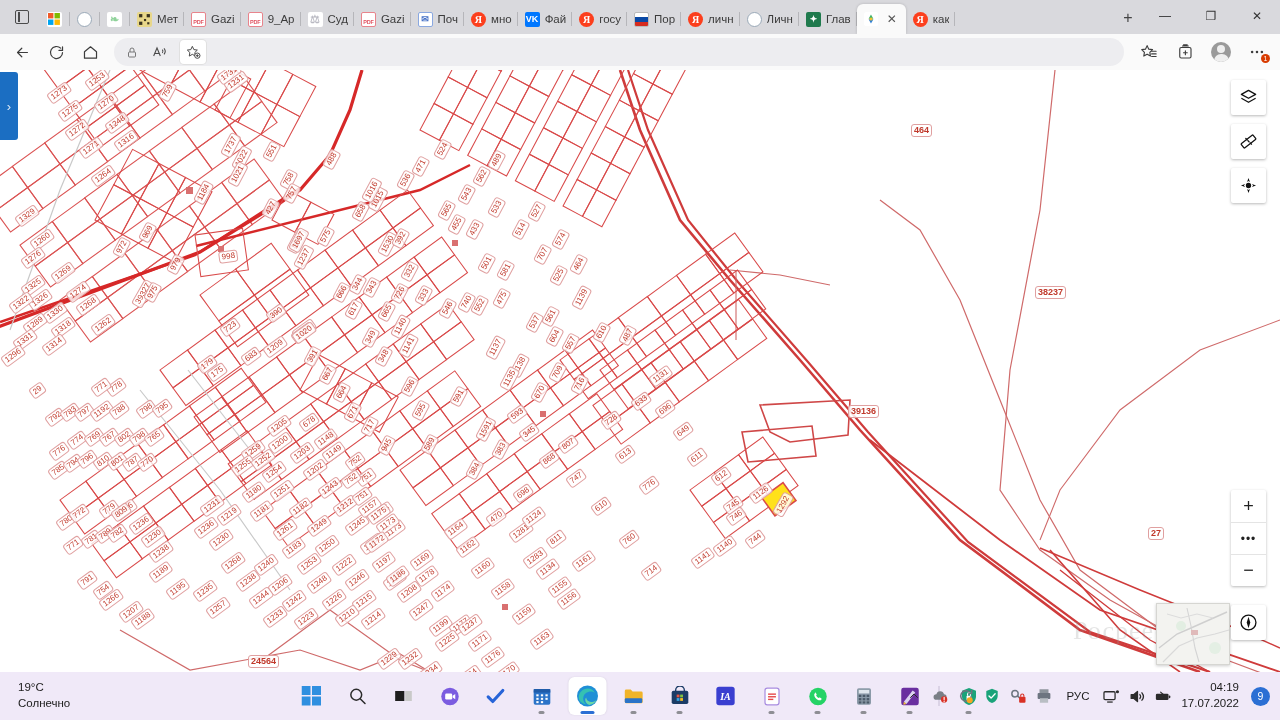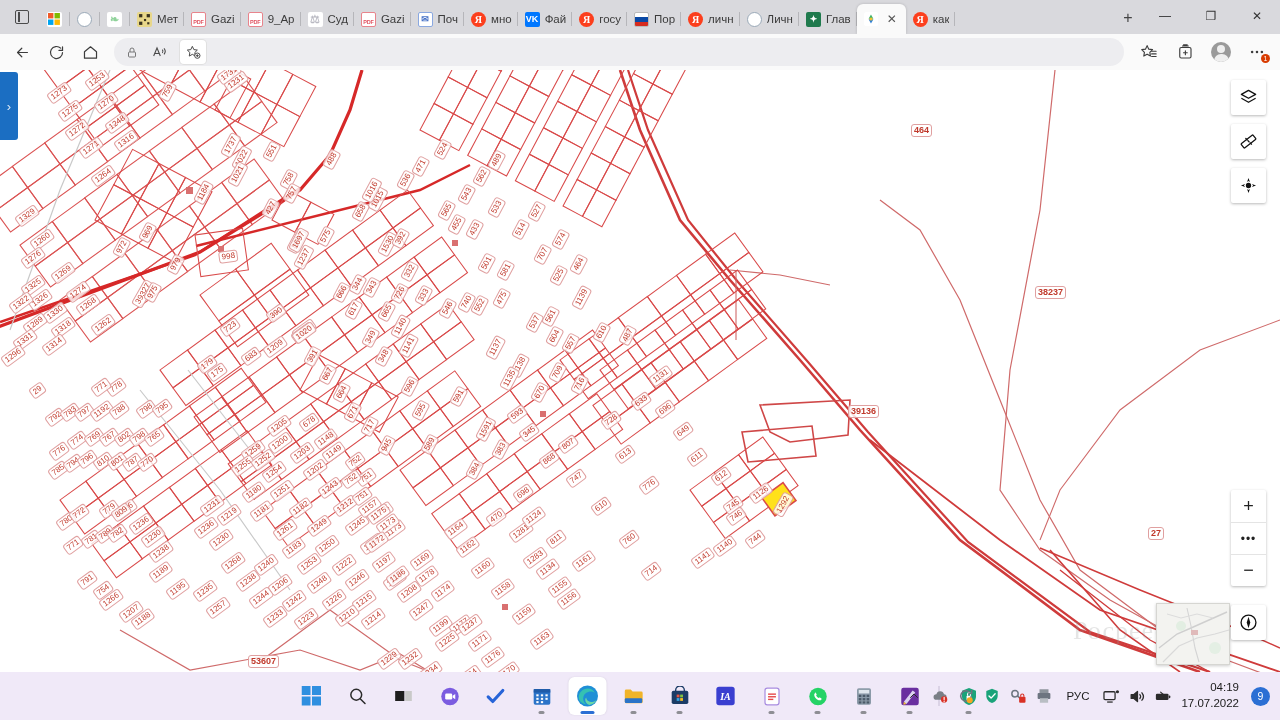--- a/index.html
+++ b/index.html
@@ -1090,21 +1090,21 @@
         <div style="position: absolute; left: 262px; top: 279px; font-size: 8px; color: rgb(192, 57, 43); font-family: &quot;Liberation Sans&quot;, sans-serif; background: rgba(255, 255, 255, 0.82); border: 0.7px solid rgb(224, 160, 160); border-radius: 3px; padding: 0px 2px; line-height: 1.25; white-space: nowrap; transform: rotate(-36deg); transform-origin: left top;">1209</div>
         <div style="position: absolute; left: 240px; top: 287px; font-size: 8px; color: rgb(192, 57, 43); font-family: &quot;Liberation Sans&quot;, sans-serif; background: rgba(255, 255, 255, 0.82); border: 0.7px solid rgb(224, 160, 160); border-radius: 3px; padding: 0px 2px; line-height: 1.25; white-space: nowrap; transform: rotate(-36deg); transform-origin: left top;">683</div>
         <div style="position: absolute; left: 196px; top: 295px; font-size: 8px; color: rgb(192, 57, 43); font-family: &quot;Liberation Sans&quot;, sans-serif; background: rgba(255, 255, 255, 0.82); border: 0.7px solid rgb(224, 160, 160); border-radius: 3px; padding: 0px 2px; line-height: 1.25; white-space: nowrap; transform: rotate(-36deg); transform-origin: left top;">179</div>
         <div style="position: absolute; left: 206px; top: 303px; font-size: 8px; color: rgb(192, 57, 43); font-family: &quot;Liberation Sans&quot;, sans-serif; background: rgba(255, 255, 255, 0.82); border: 0.7px solid rgb(224, 160, 160); border-radius: 3px; padding: 0px 2px; line-height: 1.25; white-space: nowrap; transform: rotate(-36deg); transform-origin: left top;">175</div>
         <div style="position: absolute; left: 340px; top: 410px; font-size: 8px; color: rgb(192, 57, 43); font-family: &quot;Liberation Sans&quot;, sans-serif; background: rgba(255, 255, 255, 0.82); border: 0.7px solid rgb(224, 160, 160); border-radius: 3px; padding: 0px 2px; line-height: 1.25; white-space: nowrap; transform: rotate(-36deg); transform-origin: left top;">752</div>
         <div style="position: absolute; left: 351px; top: 427px; font-size: 8px; color: rgb(192, 57, 43); font-family: &quot;Liberation Sans&quot;, sans-serif; background: rgba(255, 255, 255, 0.82); border: 0.7px solid rgb(224, 160, 160); border-radius: 3px; padding: 0px 2px; line-height: 1.25; white-space: nowrap; transform: rotate(-36deg); transform-origin: left top;">751</div>
         <div style="position: absolute; left: 366px; top: 446px; font-size: 8px; color: rgb(192, 57, 43); font-family: &quot;Liberation Sans&quot;, sans-serif; background: rgba(255, 255, 255, 0.82); border: 0.7px solid rgb(224, 160, 160); border-radius: 3px; padding: 0px 2px; line-height: 1.25; white-space: nowrap; transform: rotate(-36deg); transform-origin: left top;">1175</div>
         <div style="position: absolute; left: 911px; top: 54px; font-size: 9px; color: rgb(192, 57, 43); font-family: &quot;Liberation Sans&quot;, sans-serif; background: rgba(255, 255, 255, 0.82); border: 0.7px solid rgb(224, 160, 160); border-radius: 3px; padding: 0px 2px; line-height: 1.25; white-space: nowrap; transform: rotate(0deg); transform-origin: left top; font-weight: 600;">464</div>
         <div style="position: absolute; left: 1035px; top: 216px; font-size: 9px; color: rgb(192, 57, 43); font-family: &quot;Liberation Sans&quot;, sans-serif; background: rgba(255, 255, 255, 0.82); border: 0.7px solid rgb(224, 160, 160); border-radius: 3px; padding: 0px 2px; line-height: 1.25; white-space: nowrap; transform: rotate(0deg); transform-origin: left top; font-weight: 600;">38237</div>
         <div style="position: absolute; left: 1148px; top: 457px; font-size: 9px; color: rgb(192, 57, 43); font-family: &quot;Liberation Sans&quot;, sans-serif; background: rgba(255, 255, 255, 0.82); border: 0.7px solid rgb(224, 160, 160); border-radius: 3px; padding: 0px 2px; line-height: 1.25; white-space: nowrap; transform: rotate(0deg); transform-origin: left top; font-weight: 600;">27</div>
-        <div style="position: absolute; left: 248px; top: 585px; font-size: 9px; color: rgb(192, 57, 43); font-family: &quot;Liberation Sans&quot;, sans-serif; background: rgba(255, 255, 255, 0.82); border: 0.7px solid rgb(224, 160, 160); border-radius: 3px; padding: 0px 2px; line-height: 1.25; white-space: nowrap; transform: rotate(0deg); transform-origin: left top; font-weight: 600;">53607</div>
+        <div style="position: absolute; left: 248px; top: 585px; font-size: 9px; color: rgb(192, 57, 43); font-family: &quot;Liberation Sans&quot;, sans-serif; background: rgba(255, 255, 255, 0.82); border: 0.7px solid rgb(224, 160, 160); border-radius: 3px; padding: 0px 2px; line-height: 1.25; white-space: nowrap; transform: rotate(0deg); transform-origin: left top; font-weight: 600;">24564</div>
         <div style="position: absolute; left: 848px; top: 335px; font-size: 9px; color: rgb(192, 57, 43); font-family: &quot;Liberation Sans&quot;, sans-serif; background: rgba(255, 255, 255, 0.82); border: 0.7px solid rgb(224, 160, 160); border-radius: 3px; padding: 0px 2px; line-height: 1.25; white-space: nowrap; transform: rotate(0deg); transform-origin: left top; font-weight: 600;">39136</div>
       </div>
 
     <div class="leftpanel-toggle">›</div>
 
     <div class="map-tools">
       <div class="maptool">
         <svg width="19" height="19" viewBox="0 0 24 24" fill="none" stroke="#111" stroke-width="1.6" stroke-linejoin="round">
             <path d="M12 3l9 5-9 5-9-5z"></path>
             <path d="M3 13l9 5 9-5"></path>
@@ -1149,20 +1149,24 @@
         <path d="M10 10 L24 14 L40 10 L56 14" stroke="#dcdcdc" stroke-width="1" fill="none"></path>
         <circle cx="24" cy="22" r="5" fill="#e2eee2"></circle>
         <circle cx="58" cy="44" r="6" fill="#e4efe4"></circle>
         <rect x="34" y="26" width="7" height="5" fill="#e0baba"></rect>
       </svg>
     </div>
     <div class="mm-watermark">Росреестр</div>
   </div>
 
   <div class="taskbar">
+    <div class="weather">
+      <span>19°C</span>
+      <span>Солнечно</span>
+    </div>
 
     <div class="tb-center">
       <div class="tbicon">
         <svg width="20" height="20" viewBox="0 0 20 20">
             <rect x="0" y="0" width="9" height="9" fill="#2f8fe0"></rect>
             <rect x="10.5" y="0" width="9" height="9" fill="#2f8fe0"></rect>
             <rect x="0" y="10.5" width="9" height="9" fill="#2f8fe0"></rect>
             <rect x="10.5" y="10.5" width="9" height="9" fill="#2f8fe0"></rect>
           </svg>
       </div>

